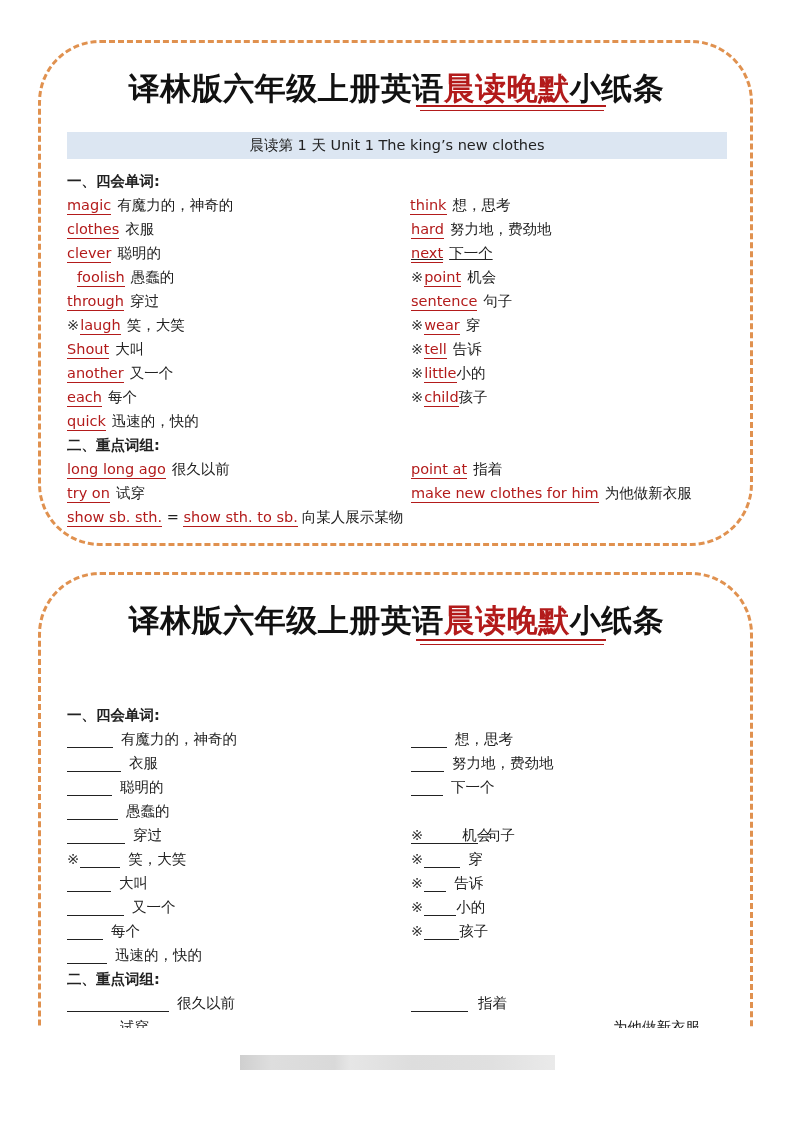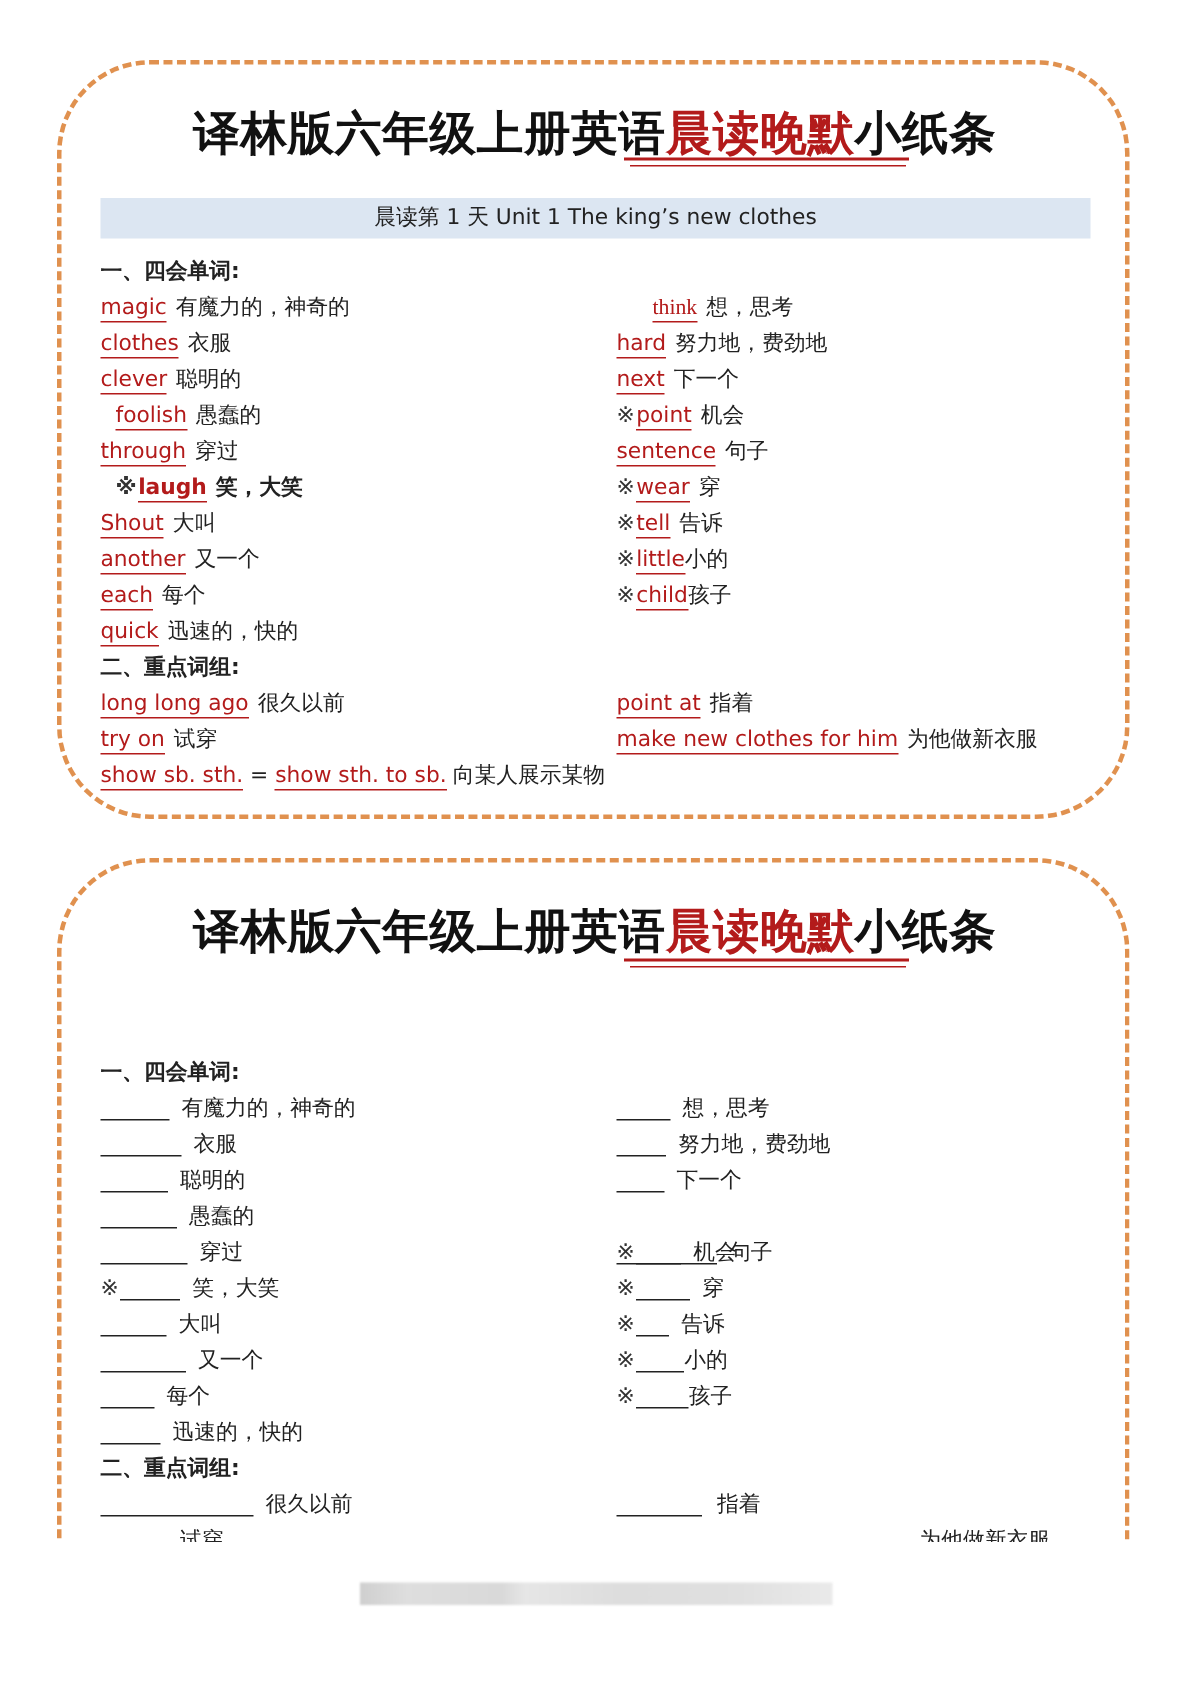--- a/index.html
+++ b/index.html
@@ -54,29 +54,29 @@
 
 <div class="header-bar" style="top:132px;">晨读第 1 天 Unit 1 The king’s new clothes</div>
 
 <div class="row section-head" style="left:67px; top:171px;">一、四会单词:</div>
 
 <div class="row" style="left:67px; top:195px;"><span class="word">magic</span><span class="meaning">有魔力的，神奇的</span></div>
 <div class="row" style="left:67px; top:219px;"><span class="word">clothes</span><span class="meaning">衣服</span></div>
 <div class="row" style="left:67px; top:243px;"><span class="word">clever</span><span class="meaning">聪明的</span></div>
 <div class="row" style="left:77px; top:267px;"><span class="word">foolish</span><span class="meaning">愚蠢的</span></div>
 <div class="row" style="left:67px; top:291px;"><span class="word">through</span><span class="meaning">穿过</span></div>
-<div class="row" style="left:77px; top:315px;font-weight:bold;"><span class="mark">※</span><span class="word">laugh</span><span class="meaning">笑，大笑</span></div>
+<div class="row" style="left:67px; top:315px;"><span class="mark">※</span><span class="word">laugh</span><span class="meaning">笑，大笑</span></div>
 <div class="row" style="left:67px; top:339px;"><span class="word">Shout</span><span class="meaning">大叫</span></div>
 <div class="row" style="left:67px; top:363px;"><span class="word">another</span><span class="meaning">又一个</span></div>
 <div class="row" style="left:67px; top:387px;"><span class="word">each</span><span class="meaning">每个</span></div>
 <div class="row" style="left:67px; top:411px;"><span class="word">quick</span><span class="meaning">迅速的，快的</span></div>
 
-<div class="row" style="left:435px; top:195px;font-family:Liberation Serif, serif;"><span class="word">think</span><span class="meaning">想，思考</span></div>
+<div class="row" style="left:410px; top:195px;"><span class="word">think</span><span class="meaning">想，思考</span></div>
 <div class="row" style="left:411px; top:219px;"><span class="word">hard</span><span class="meaning">努力地，费劲地</span></div>
-<div class="row" style="left:411px; top:243px;"><span class="word">next</span><span class="meaning">下一个</span></div>
+<div class="row" style="left:411px; top:243px;text-decoration:underline;"><span class="word">next</span><span class="meaning">下一个</span></div>
 <div class="row" style="left:411px; top:267px;"><span class="mark">※</span><span class="word">point</span><span class="meaning">机会</span></div>
 <div class="row" style="left:411px; top:291px;"><span class="word">sentence</span><span class="meaning">句子</span></div>
 <div class="row" style="left:411px; top:315px;"><span class="mark">※</span><span class="word">wear</span><span class="meaning">穿</span></div>
 <div class="row" style="left:411px; top:339px;"><span class="mark">※</span><span class="word">tell</span><span class="meaning">告诉</span></div>
 <div class="row" style="left:411px; top:363px;"><span class="mark">※</span><span class="word">little</span><span class="meaning tight">小的</span></div>
 <div class="row" style="left:411px; top:387px;"><span class="mark">※</span><span class="word">child</span><span class="meaning tight">孩子</span></div>
 
 <div class="row section-head" style="left:67px; top:435px;">二、重点词组:</div>
 
 <div class="row" style="left:67px; top:459px;"><span class="word">long long ago</span><span class="meaning">很久以前</span></div>

